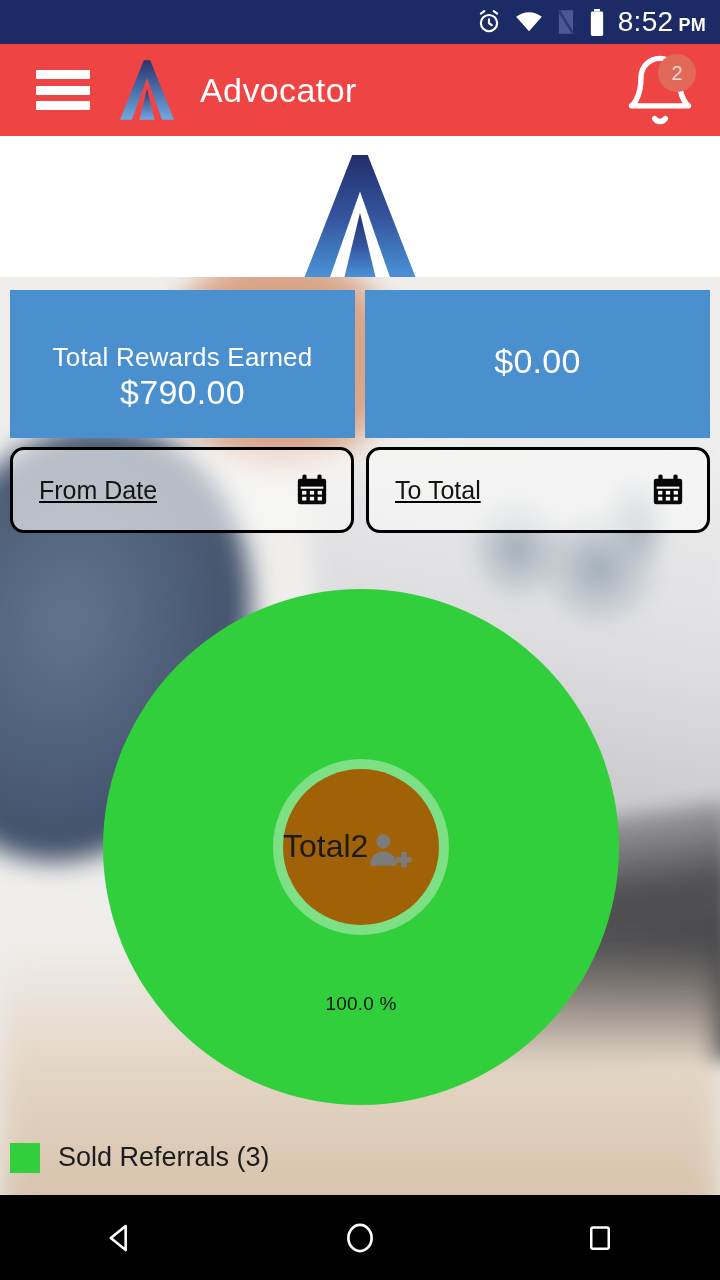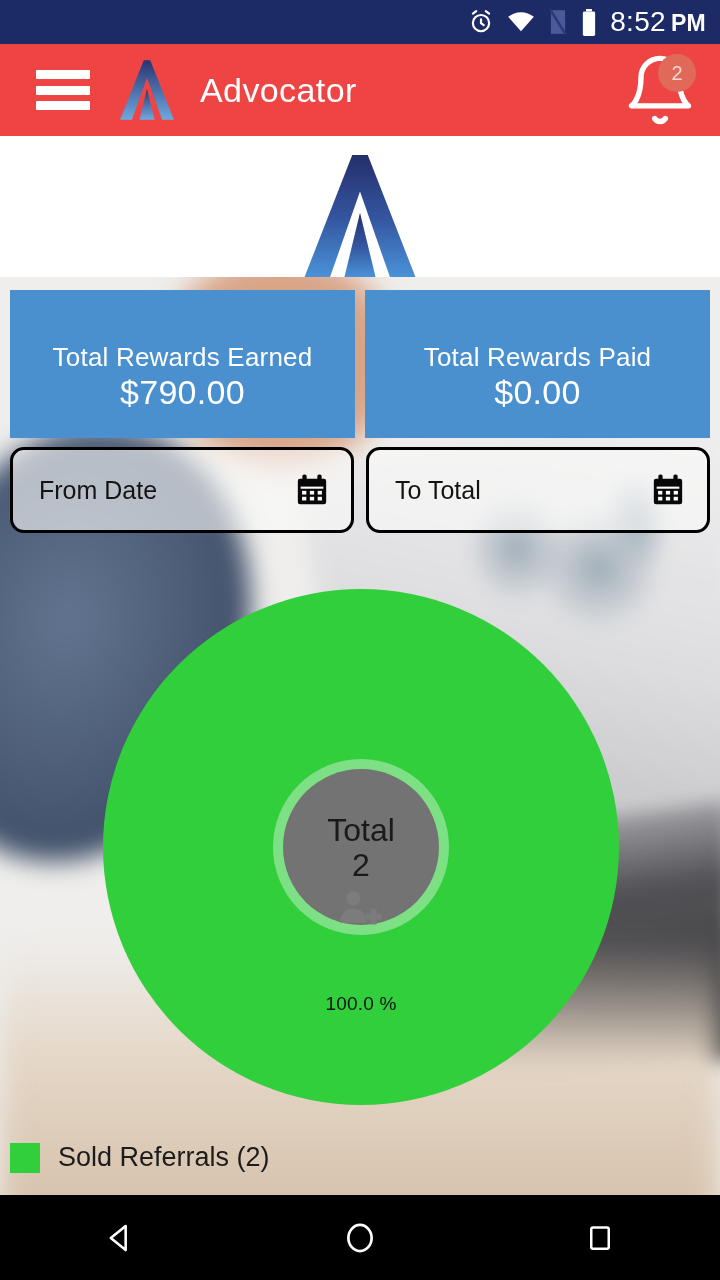--- a/index.html
+++ b/index.html
@@ -15,21 +15,21 @@
     position:absolute; top:0; left:0; width:720px; height:44px;
     background:#1c2b66;
     display:flex; align-items:center; justify-content:flex-end;
     padding-right:14px; gap:13px;
   }
   .sb-icon{ display:block; }
   .sb-time{
     color:#ffffff; font-size:28px; letter-spacing:.3px;
     display:flex; align-items:baseline; gap:5px;
   }
-  .sb-time .ampm{ font-size:23px; font-weight:bold; }
+  .sb-time .ampm{ font-size:18px; font-weight:bold; }
 
   
   .appbar{
     position:absolute; top:44px; left:0; width:720px; height:92px;
     background:#ef4444; display:flex; align-items:center;
   }
   .hamburger{
     width:54px; height:40px; margin-left:36px;
     display:flex; flex-direction:column; justify-content:space-between;
     cursor:pointer;
@@ -129,21 +129,21 @@
     flex:1; background:#4a90cf; color:#ffffff;
     display:flex; flex-direction:column; align-items:center;
     padding-top:52px;
   }
   .card-label{ font-size:26px; letter-spacing:.2px; }
   .card-value{ font-size:34px; letter-spacing:.3px; }
 
   
   .dates{
     position:absolute; top:170px; left:10px; width:700px; height:86px;
-    display:flex; gap:12px;
+    display:flex; gap:12px;text-decoration:underline;
   }
   .datefield{
     flex:1; border:3px solid #000; border-radius:14px;
     background:rgba(250,250,248,.62);
     display:flex; align-items:center; justify-content:space-between;
     padding:0 22px 0 26px;
   }
   .datefield-label{ font-size:25px; color:#141414; }
   .cal-icon{ width:34px; height:34px; display:block; }
 
@@ -158,22 +158,22 @@
     background:#32cf3c;
   }
   .donut-ring{
     position:absolute; left:50%; top:50%; transform:translate(-50%,-50%);
     width:176px; height:176px; border-radius:50%;
     background:#7ee084;
   }
   .donut-hole{
     position:absolute; left:50%; top:50%; transform:translate(-50%,-50%);
     width:156px; height:156px; border-radius:50%;
-    background:#737373;
-    display:flex; flex-direction:column; align-items:center; justify-content:flex-end;
+    background:#a16207;
+    display:flex; flex-direction:row; align-items:center; justify-content:flex-start;
   }
   .donut-total-label{ font-size:32px; color:#1a1a1a; line-height:1.06; }
   .donut-total-value{ font-size:32px; color:#1a1a1a; line-height:1.12; }
   .donut-person-icon{ width:46px; height:36px; margin-top:5px; display:block; }
   .donut-pct{
     position:absolute; left:50%; transform:translateX(-50%);
     top:404px; font-size:19px; color:#131313; font-weight:normal;
     letter-spacing:.2px;
   }
 
@@ -270,21 +270,20 @@
       <div class="bg-hand"></div>
       <div class="bg-desk"></div>
     </div>
 
     <div class="cards">
       <div class="card">
         <div class="card-label">Total Rewards Earned</div>
         <div class="card-value">$790.00</div>
       </div>
       <div class="card">
-        <div class="card-label">Total Rewards Paid</div>
         <div class="card-value">$0.00</div>
       </div>
     </div>
 
     <div class="dates">
       <div class="datefield">
         <span class="datefield-label">From Date</span>
         <svg class="cal-icon" viewBox="0 0 24 24" fill="#080808">
           <rect x="2" y="4" width="20" height="18" rx="1.6"></rect>
           <rect x="5.2" y="1" width="3" height="4.4" rx="1.2"></rect>
@@ -331,21 +330,21 @@
             <path d="M1.4 21.2 C1.4 15.4 5.3 12 10 12 C14.7 12 18.6 15.4 18.6 21.2 Z"></path>
             <rect x="21.6" y="12.2" width="3.6" height="10.2" rx="0.5"></rect>
             <rect x="18.3" y="15.5" width="10.2" height="3.6" rx="0.5"></rect>
           </svg>
         </div>
       </div>
     </div>
 
     <div class="legend">
       <div class="legend-swatch"></div>
-      <div class="legend-label">Sold Referrals (2)</div>
+      <div class="legend-label">Sold Referrals (3)</div>
     </div>
   </div>
 
   <div class="navbar">
     <div class="navbtn">
       <svg width="34" height="34" viewBox="0 0 24 24" fill="none" stroke="#fff" stroke-width="1.8" stroke-linejoin="round">
         <path d="M16 3.5 L5.5 12 L16 20.5 Z"></path>
       </svg>
     </div>
     <div class="navbtn">

